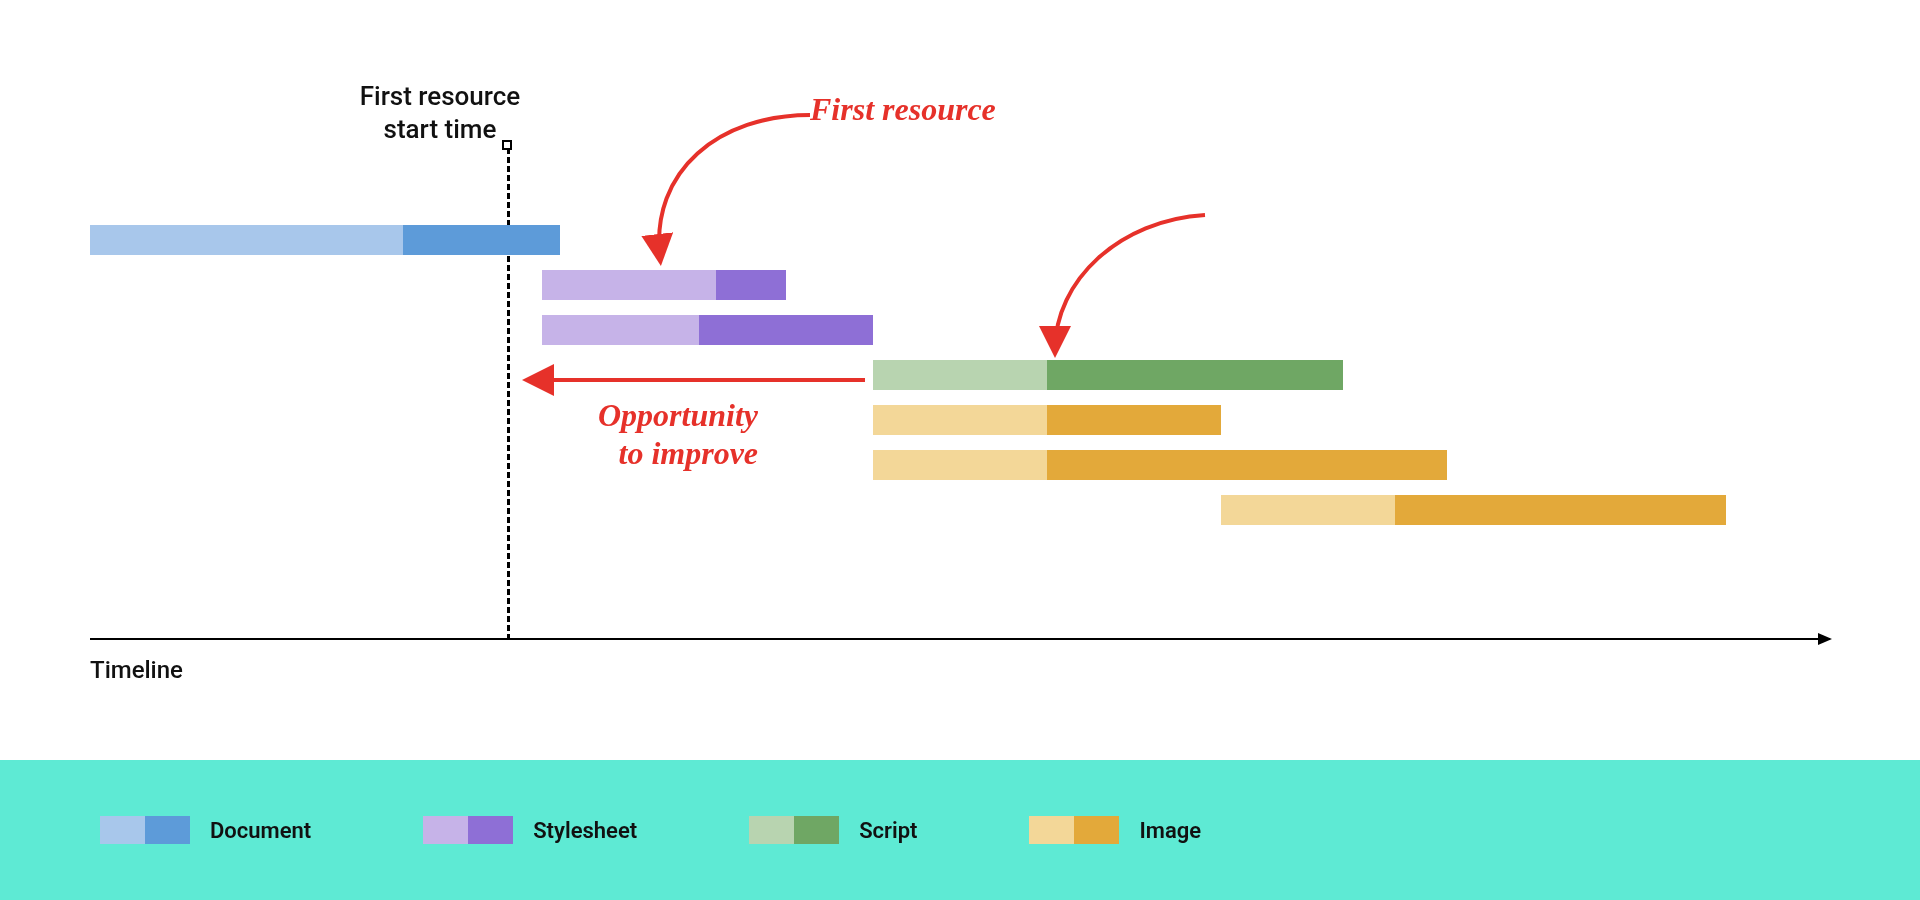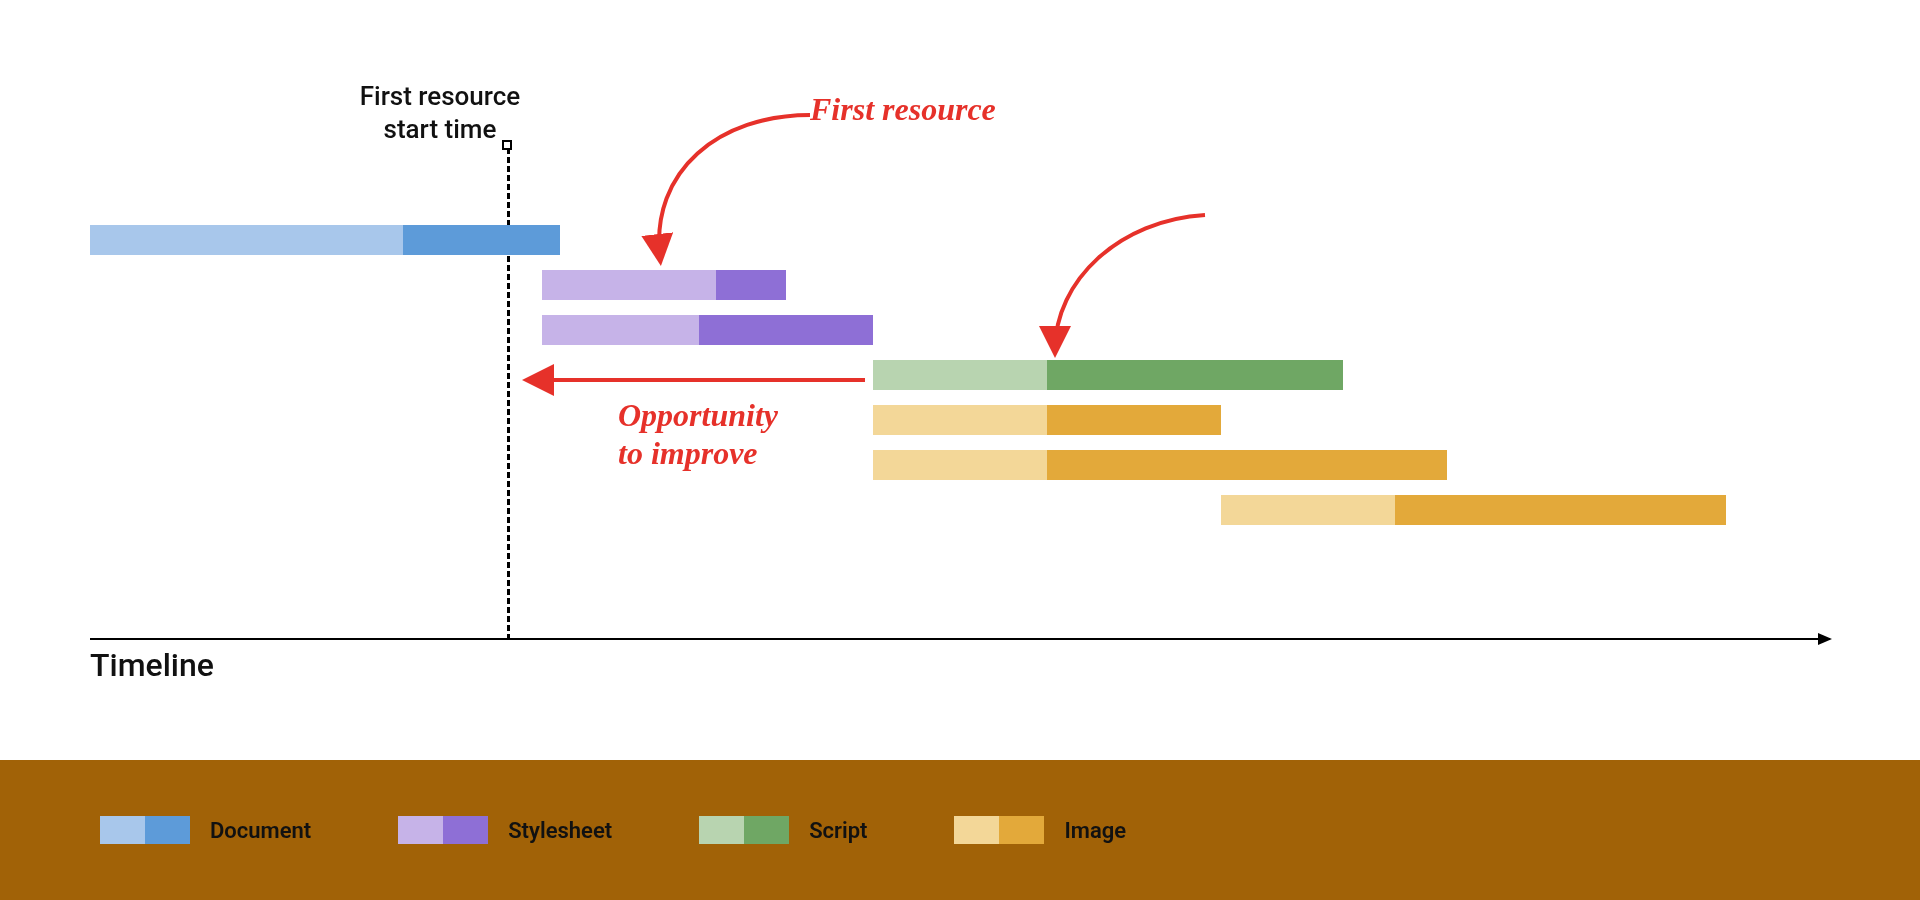--- a/index.html
+++ b/index.html
@@ -31,21 +31,21 @@
     bottom: -5px;
     width: 0; height: 0;
     border-top: 6px solid transparent;
     border-bottom: 6px solid transparent;
     border-left: 14px solid #000;
   }
   .axis-label {
     position: absolute;
     left: 0;
     bottom: -44px;
-    font-size: 32px;
+    font-size: 24px;
     font-weight: 500;
     color: #111;
   }
   .marker-line {
     position: absolute;
     top: 68px;
     bottom: 0;
     width: 0;
     border-left: 3px dashed #000;
   }
@@ -85,24 +85,24 @@
     font-size: 32px;
     line-height: 1.2;
     white-space: nowrap;
   }
   .legend {
     position: absolute;
     left: 0;
     bottom: 0;
     width: 100%;
     height: 140px;
-    background: #a16207;
+    background: #5eead4;
     display: flex;
     align-items: center;
-    gap: 87px;
+    gap: 112px;
     padding-left: 100px;
   }
   .legend-item {
     display: flex;
     align-items: center;
     gap: 20px;
   }
   .swatch {
     display: flex;
     width: 90px;
@@ -160,21 +160,21 @@
   <div class="bar" style="left:783px; top:370px; width:574px">
     <div class="light" style="width:174px; background:#f3d798"></div>
     <div class="dark" style="width:400px; background:#e3a93a"></div>
   </div>
   <div class="bar" style="left:1131px; top:415px; width:505px">
     <div class="light" style="width:174px; background:#f3d798"></div>
     <div class="dark" style="width:331px; background:#e3a93a"></div>
   </div>
 
   <div class="annotation" style="left:720px; top:10px">First resource</div>
-  <div class="annotation" style="left:528px; top:316px; text-align:left">Opportunity<br>to improve</div>
+  <div class="annotation" style="left:508px; top:316px; text-align:right">Opportunity<br>to improve</div>
 
   <svg class="overlay" viewBox="0 0 1740 560">
     <defs>
       <marker id="arrowhead" markerWidth="8" markerHeight="8" refX="6" refY="4" orient="auto">
         <path d="M0,0 L8,4 L0,8 Z" fill="#e6312a"></path>
       </marker>
     </defs>
 
     <path d="M 720 35 C 630 35, 560 90, 570 178" stroke="#e6312a" stroke-width="4" fill="none" marker-end="url(#arrowhead)"></path>
 

